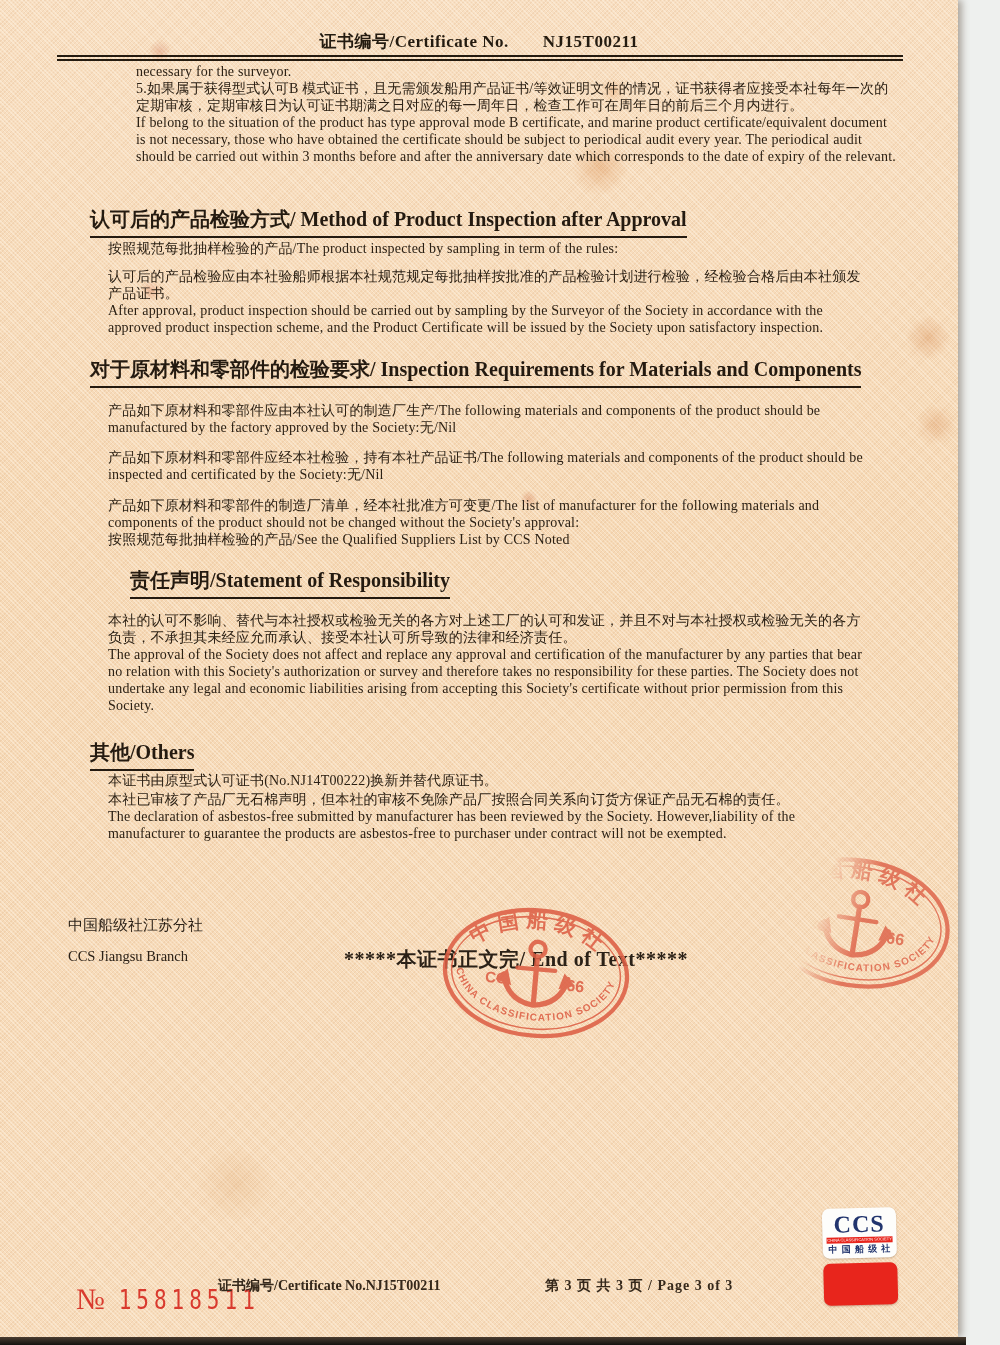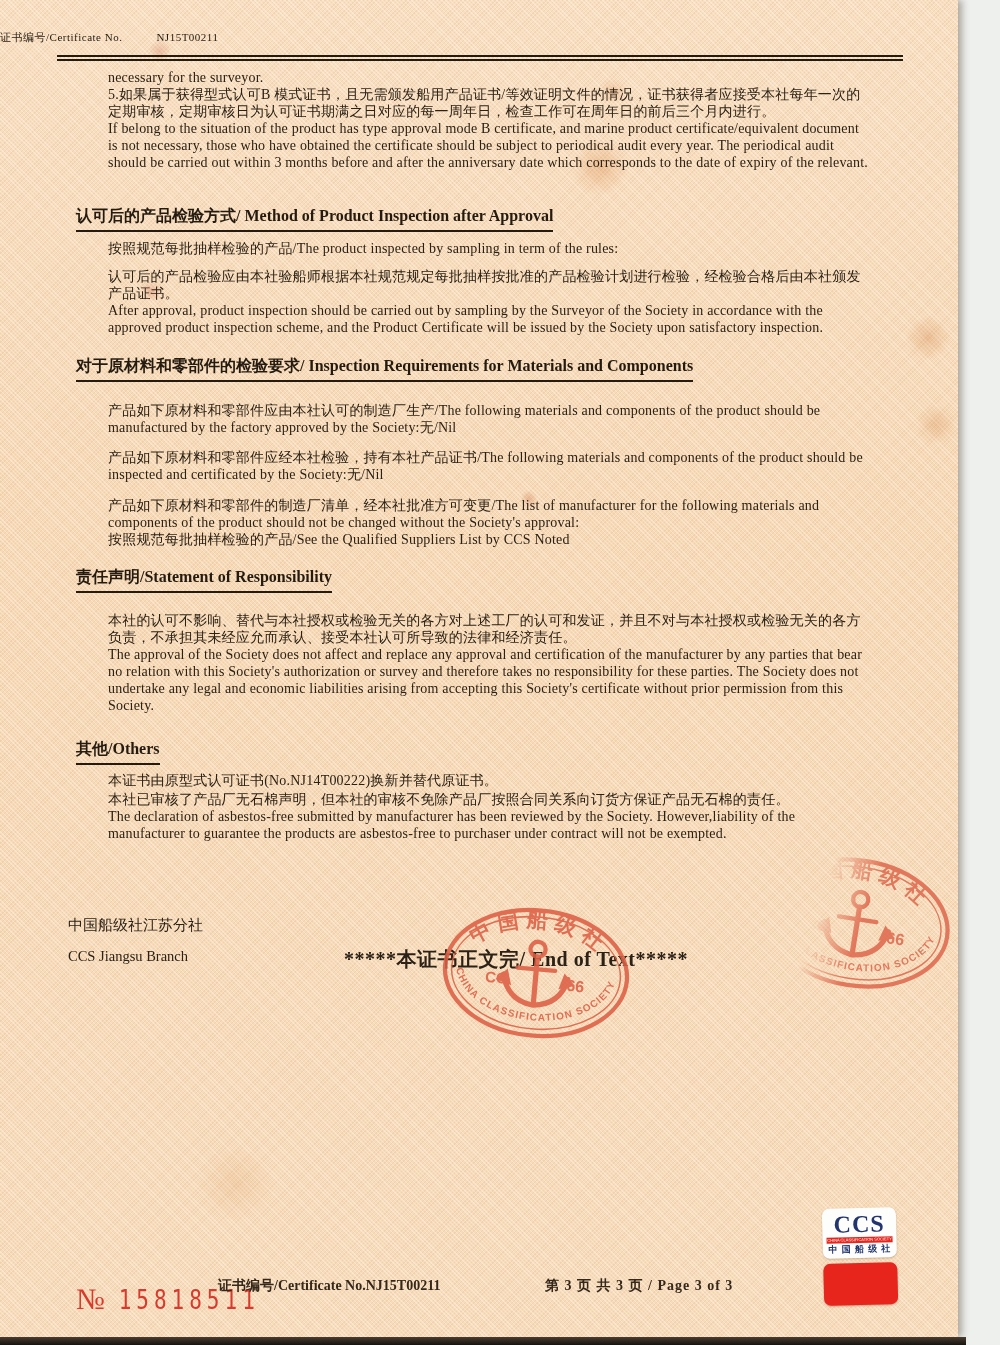--- a/index.html
+++ b/index.html
@@ -18,30 +18,30 @@
       repeating-linear-gradient(-45deg, rgba(205,146,90,.14) 0 1px, rgba(255,255,255,0) 1px 3px),
       linear-gradient(180deg,#f8dfc2 0%,#f6d9b6 40%,#f7dcbc 100%);
     box-shadow:4px 0 7px rgba(90,75,60,.45);
   }
   .stain{position:absolute;border-radius:50%;pointer-events:none;}
   #bottom-band{
     position:absolute;left:0;top:1337px;width:966px;height:8px;
     background:linear-gradient(180deg,#4a3c30,#15130f);
   }
   
-  #header{position:absolute;left:0;top:30px;width:958px;
-    font-weight:normal;font-size:11px;letter-spacing:.5px;color:#241b10;}
+  #header{position:absolute;left:0;top:30px;width:958px;text-align:center;
+    font-weight:bold;font-size:17px;letter-spacing:.5px;color:#241b10;}
   #header .num{margin-left:34px;}
   #header-rule{position:absolute;left:57px;top:55px;width:846px;height:2px;
     border-top:2px solid #241b10;border-bottom:2px solid #241b10;}
   
   .bodyblock{position:absolute;left:108px;width:760px;font-size:14px;line-height:17px;
     letter-spacing:.2px;color:#2b2014;}
   .bodyblock p{margin:0 0 11px 0;}
-  .heading{position:absolute;left:76px;font-size:16px;font-weight:bold;color:#241a10;}
+  .heading{position:absolute;left:64px;font-size:20px;font-weight:bold;color:#241a10;padding-left:26px;}
   .heading span{display:inline-block;border-bottom:2.5px solid #241a10;padding-bottom:3px;}
   
   #sig-zh{position:absolute;left:68px;top:916px;font-size:15px;}
   #sig-en{position:absolute;left:68px;top:948px;font-size:14.5px;}
   #end-text{position:absolute;left:344px;top:946px;font-size:20px;font-weight:bold;letter-spacing:.5px;}
   
   .stamp{position:absolute;opacity:.88;}
   #stamp-main{left:441px;top:906px;transform:rotate(5deg);}
   #stamp-edge{left:762px;top:856px;transform:rotate(9deg);opacity:.8;
     -webkit-mask-image:linear-gradient(100deg, rgba(0,0,0,0) 30%, rgba(0,0,0,1) 52%);
@@ -79,21 +79,21 @@
     <div class="stain" style="left:140px;top:280px;width:22px;height:22px;background:radial-gradient(circle,rgba(190,70,40,.25),rgba(190,70,40,0) 70%);"></div>
     <div class="stain" style="left:150px;top:38px;width:20px;height:26px;background:radial-gradient(circle,rgba(190,80,45,.25),rgba(190,80,45,0) 70%);"></div>
     <div class="stain" style="left:190px;top:1150px;width:90px;height:70px;background:radial-gradient(circle,rgba(205,130,60,.15),rgba(205,130,60,0) 70%);"></div>
     <div class="stain" style="left:520px;top:490px;width:18px;height:18px;background:radial-gradient(circle,rgba(190,80,40,.28),rgba(190,80,40,0) 70%);"></div>
 
     <div id="header">
       <span>证书编号/Certificate No.</span><span class="num">NJ15T00211</span>
     </div>
     <div id="header-rule"></div>
 
-    <div class="bodyblock" style="top:69px;">
+    <div class="bodyblock" style="top:63px;padding-left:28px;">
       <div>necessary for the surveyor.</div>
       <div>5.如果属于获得型式认可B 模式证书，且无需颁发船用产品证书/等效证明文件的情况，证书获得者应接受本社每年一次的定期审核，定期审核日为认可证书期满之日对应的每一周年日，检查工作可在周年日的前后三个月内进行。</div>
       <div>If belong to the situation of the product has type approval mode B certificate, and marine product certificate/equivalent document is not necessary, those who have obtained the certificate should be subject to periodical audit every year. The periodical audit should be carried out within 3 months before and after the anniversary date which corresponds to the date of expiry of the relevant.</div>
     </div>
 
     <div class="heading" style="top:206px;">
       <span>认可后的产品检验方式/ Method of Product Inspection after Approval</span>
     </div>
     <div class="bodyblock" style="top:240px;">
       <p>按照规范每批抽样检验的产品/The product inspected by sampling in term of the rules:</p>
@@ -104,21 +104,21 @@
     <div class="heading" style="top:356px;">
       <span>对于原材料和零部件的检验要求/ Inspection Requirements for Materials and Components</span>
     </div>
     <div class="bodyblock" style="top:402px;">
       <p style="margin-bottom:13px;">产品如下原材料和零部件应由本社认可的制造厂生产/The following materials and components of the product should be manufactured by the factory approved by the Society:无/Nil</p>
       <p style="margin-bottom:14px;">产品如下原材料和零部件应经本社检验，持有本社产品证书/The following materials and components of the product should be inspected and certificated by the Society:无/Nil</p>
       <p><span>产品如下原材料和零部件的制造厂清单，经本社批准方可变更/The list of manufacturer for the following materials and components of the product should not be changed without the Society's approval:</span><br>
         <span>按照规范每批抽样检验的产品/See the Qualified Suppliers List by CCS Noted</span></p>
     </div>
 
-    <div class="heading" style="top:567px;">
+    <div class="heading" style="top:567px;margin-left:40px;">
       <span>责任声明/Statement of Responsibility</span>
     </div>
     <div class="bodyblock" style="top:612px;">
       <p><span>本社的认可不影响、替代与本社授权或检验无关的各方对上述工厂的认可和发证，并且不对与本社授权或检验无关的各方负责，不承担其未经应允而承认、接受本社认可所导致的法律和经济责任。</span><br>
         <span>The approval of the Society does not affect and replace any approval and certification of the manufacturer by any parties that bear no relation with this Society's authorization or survey and therefore takes no responsibility for these parties. The Society does not undertake any legal and economic liabilities arising from accepting this Society's certificate without prior permission from this Society.</span></p>
     </div>
 
     <div class="heading" style="top:739px;">
       <span>其他/Others</span>
     </div>

